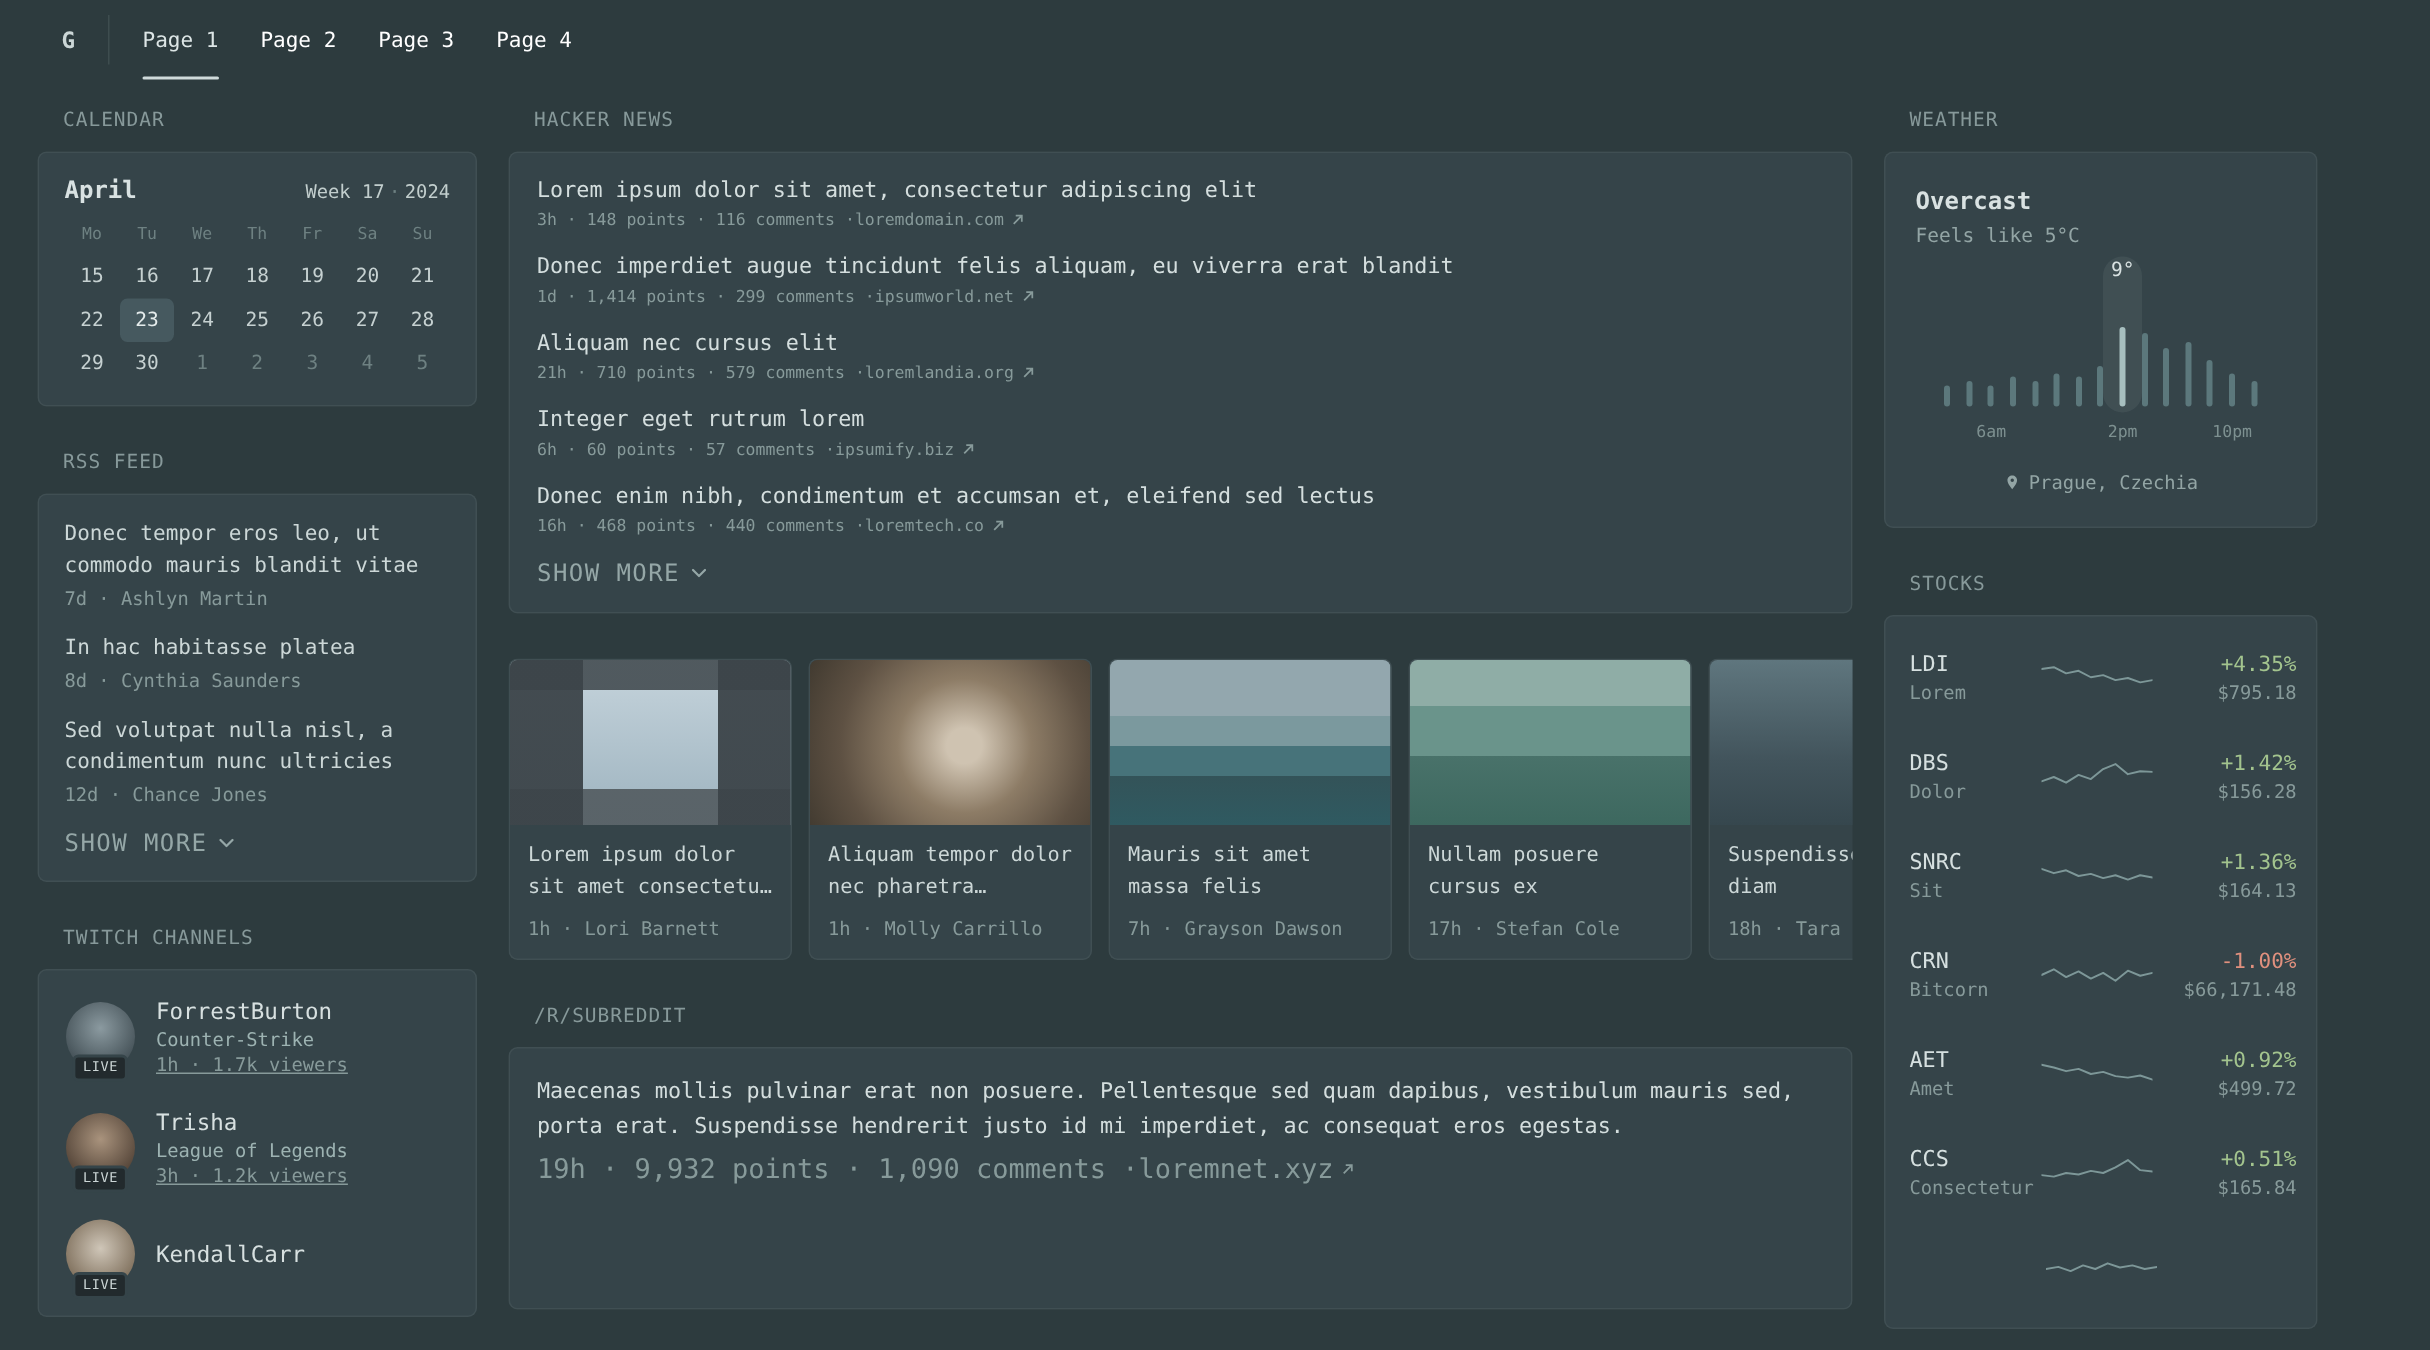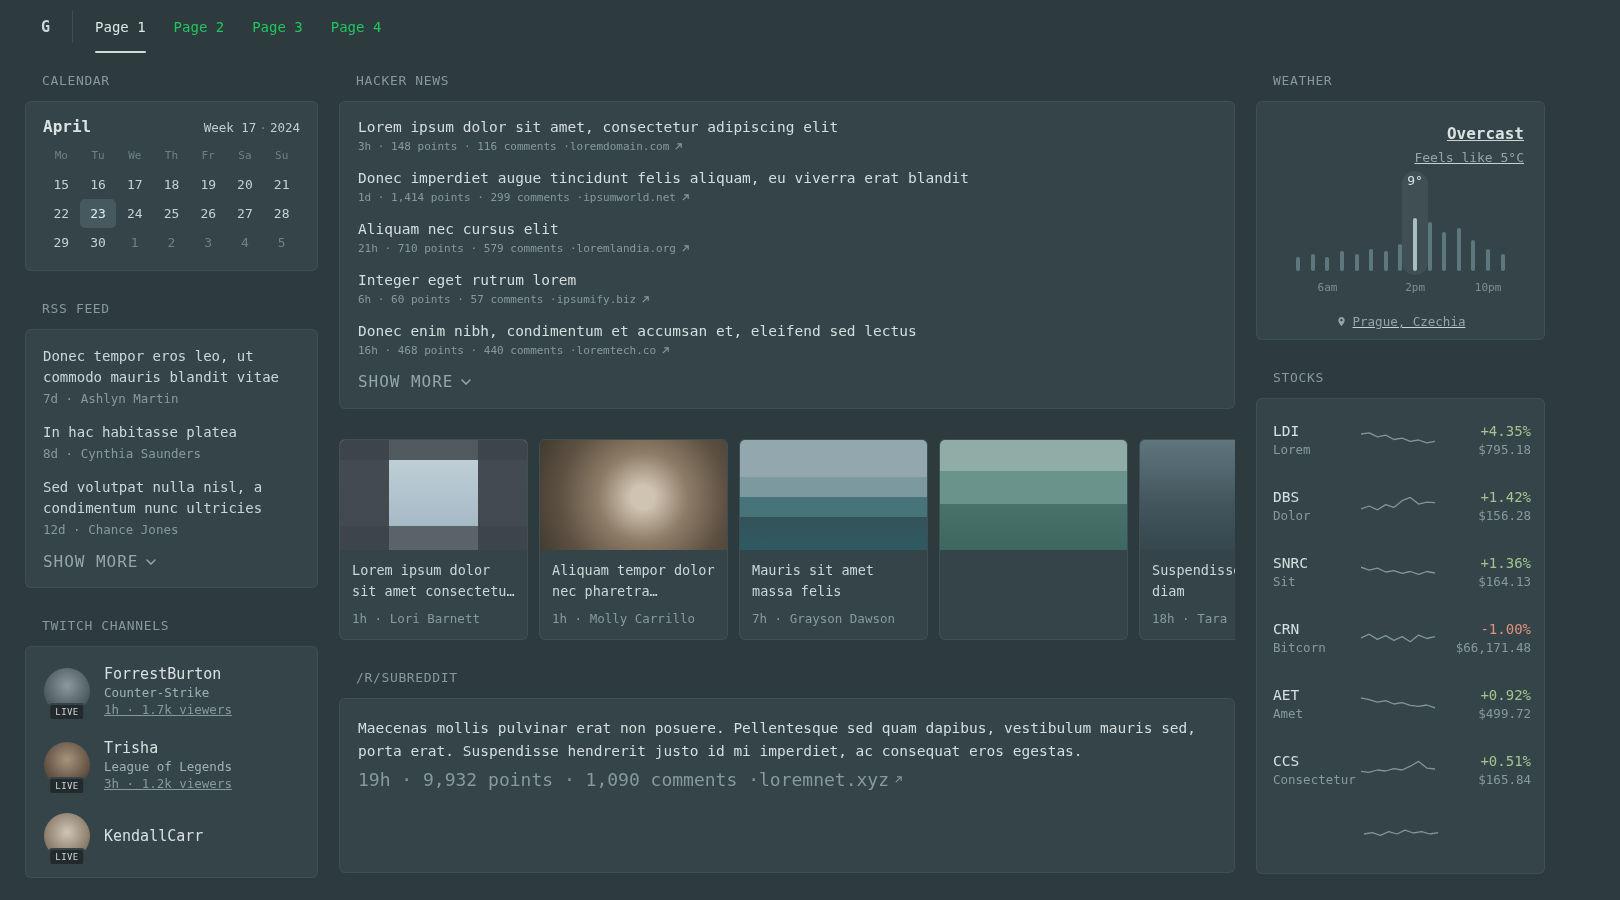--- a/index.html
+++ b/index.html
@@ -21,21 +21,21 @@
     font-family:"DejaVu Sans Mono","Liberation Mono",monospace;
     font-size:14px;
   }
   .page{width:1620px;height:900px;overflow:hidden;}
 
   
   .topnav{display:flex;align-items:stretch;height:53px;width:1520px;margin-left:25px;}
   .logo{display:flex;align-items:center;padding:0 22px 0 16px;margin:10px 0;
         border-right:1px solid rgba(217,231,231,0.10);color:#cbd6d6;font-weight:bold;font-size:15px;cursor:pointer;}
   .tabs{display:flex;align-items:stretch;margin-left:8px;}
-  .tab{display:flex;align-items:center;padding:0 14px;color:#22c55e;cursor:pointer;position:relative;font-size:14px;}
+  .tab{display:flex;align-items:center;padding:0 14px;color:#ffffff;cursor:pointer;position:relative;font-size:14px;}
   .tab.active{color:#dde6e6;}
   .tab.active::after{content:"";position:absolute;left:14px;right:14px;bottom:0;height:2px;background:#cfdada;border-radius:2px;}
 
   
   .content{display:grid;grid-template-columns:293px 896px 289px;gap:21px;width:1520px;margin:20px 0 0 25px;align-items:start;}
   .widget{margin-bottom:30px;}
   .w-title{font-size:13px;font-weight:normal;letter-spacing:0.05em;color:var(--section);margin:0 0 13px 17px;text-transform:uppercase;}
   .card{background:var(--card);border:1px solid var(--border);border-radius:6px;}
 
   
@@ -96,21 +96,21 @@
   .video-title{font-size:13.5px;line-height:1.55;color:#ccd7d7;min-height:42px;white-space:pre-line;}
   .video-meta{font-size:12.5px;color:var(--muted);margin-top:9px;white-space:nowrap;}
 
   
   .sr-card{padding:18px;min-height:175px;}
   .sr-title{font-size:14.5px;line-height:1.6;color:#d4dede;cursor:pointer;}
   .sr-meta{font-size:18px;color:var(--muted);margin-top:6px;display:flex;align-items:center;}
   .sr-meta a{color:var(--muted);text-decoration:none;}
 
   
-  .weather-card{padding:20px 20px 10px;text-align:right;text-decoration:underline;}
+  .weather-card{padding:20px 20px 22px;text-align:left;}
   .w-cond{font-size:16px;font-weight:600;color:var(--text-bright);margin-top:2px;}
   .w-feels{font-size:13px;color:#93a5a5;margin-top:7px;}
   .w-chart{position:relative;height:70px;margin:36px 14px 0;}
   .w-band{position:absolute;top:-30px;bottom:-4px;width:26px;border-radius:13px;background:rgba(215,228,228,0.07);}
   .w-temp{position:absolute;top:-28px;transform:translateX(-50%);font-size:13px;color:var(--text-bright);}
   .w-bars{display:flex;height:100%;align-items:flex-end;position:relative;}
   .w-col{flex:1;display:flex;justify-content:center;align-items:flex-end;height:100%;}
   .w-bar{width:4px;border-radius:2px;background:#5c787c;}
   .w-col.current .w-bar{background:#a7bfbf;}
   .w-times{position:relative;height:15px;margin:10px 14px 0;}
@@ -347,20 +347,24 @@
           </div>
           <div class="video-card">
             <div class="thumb th-3"></div>
             <div class="video-body">
               <div class="video-title">Mauris sit amet massa felis</div>
               <div class="video-meta">7h · Grayson Dawson</div>
             </div>
           </div>
           <div class="video-card">
             <div class="thumb th-4"></div>
+            <div class="video-body">
+              <div class="video-title">Nullam posuere cursus ex</div>
+              <div class="video-meta">17h · Stefan Cole</div>
+            </div>
           </div>
           <div class="video-card">
             <div class="thumb th-5"></div>
             <div class="video-body">
               <div class="video-title">Suspendisse
 diam</div>
               <div class="video-meta">18h · Tara</div>
             </div>
           </div>
         </div>

